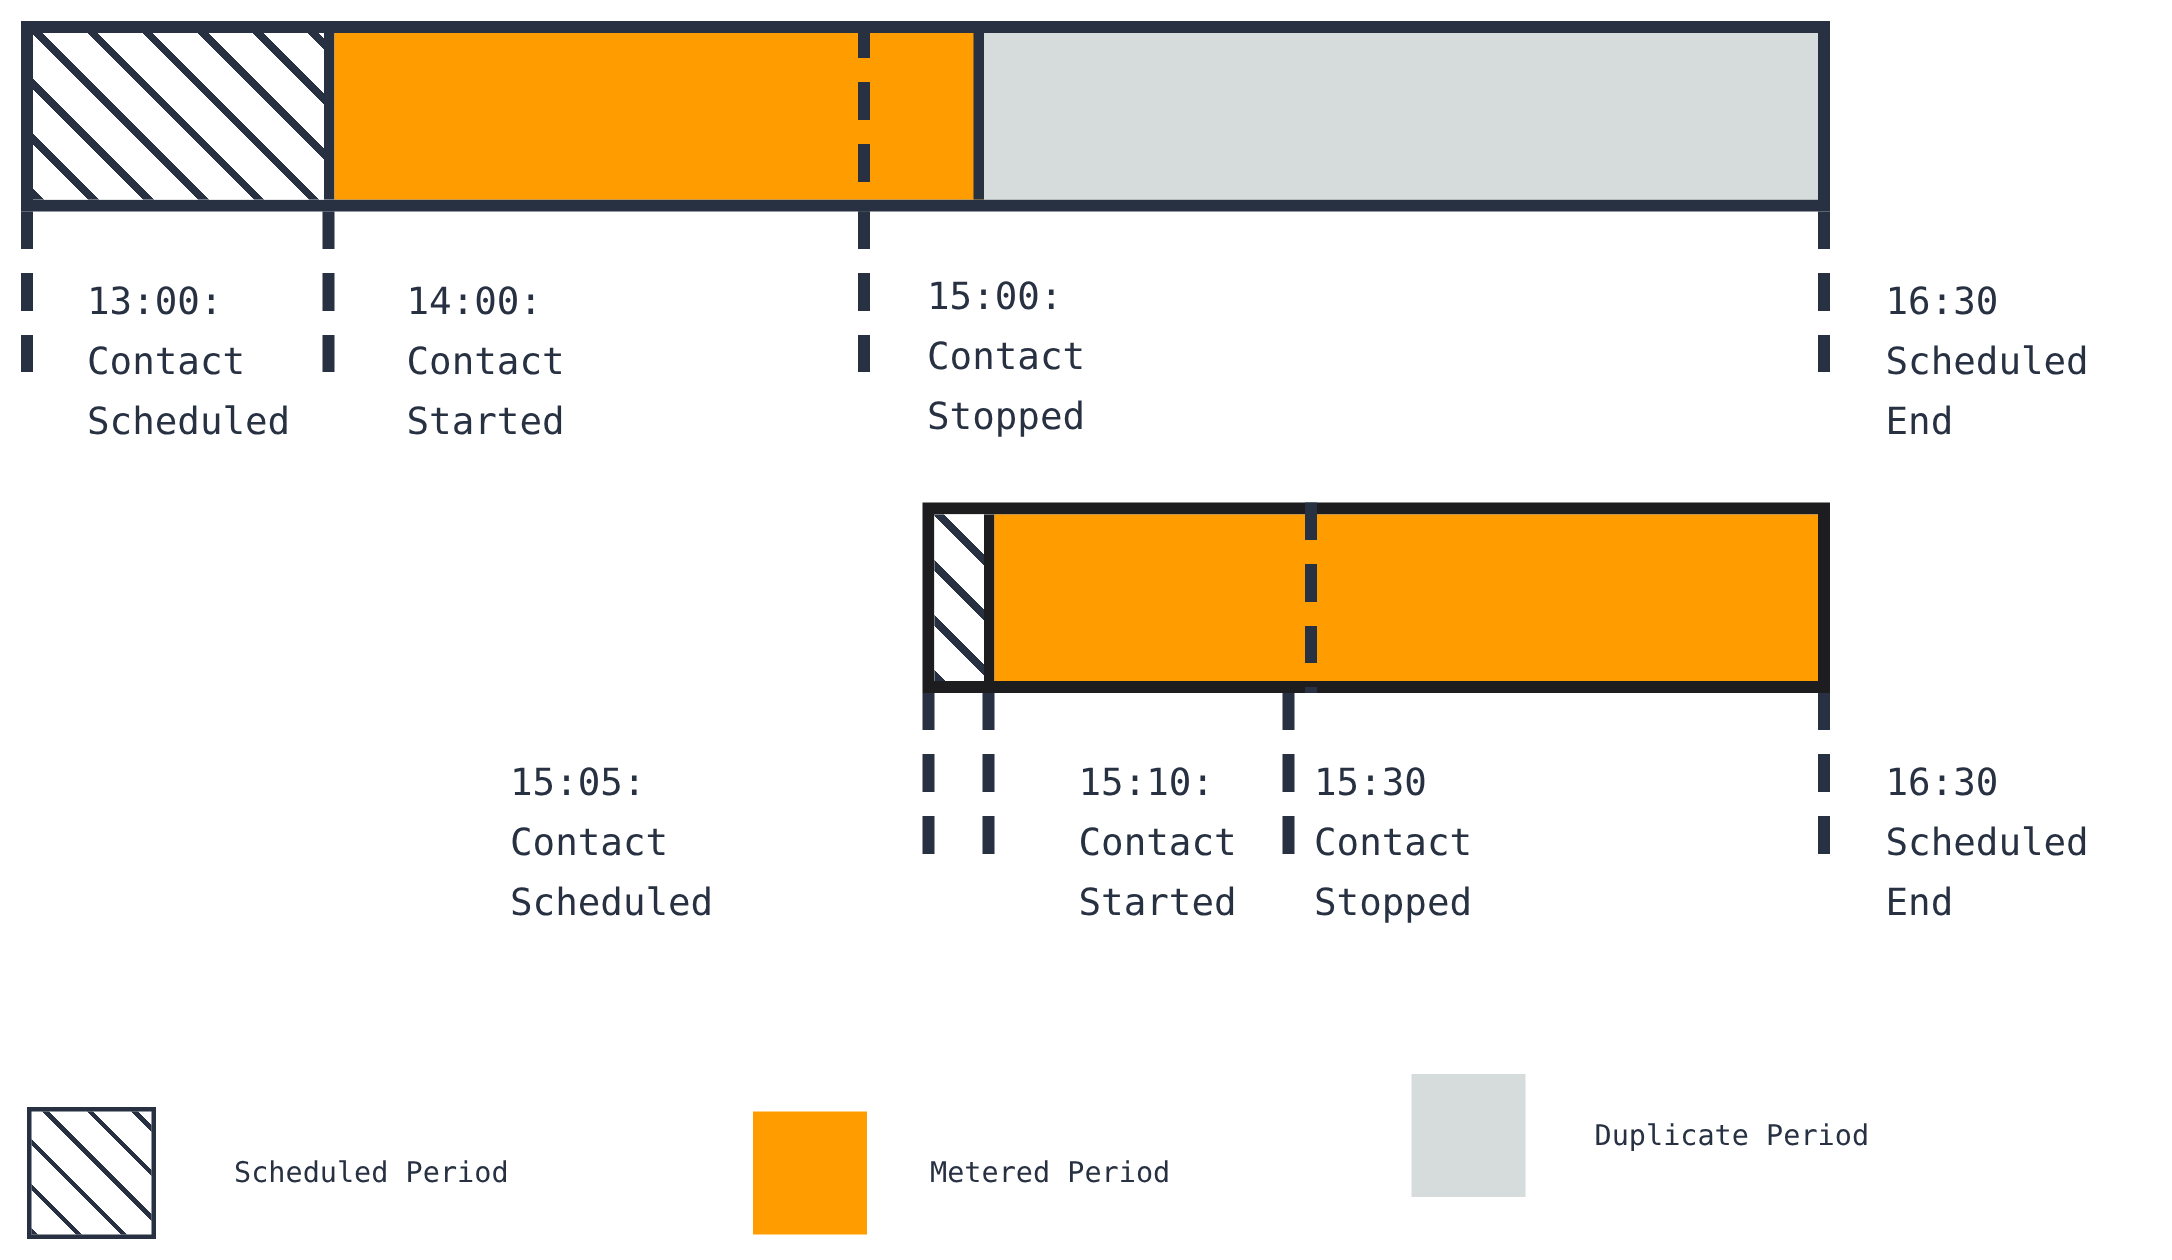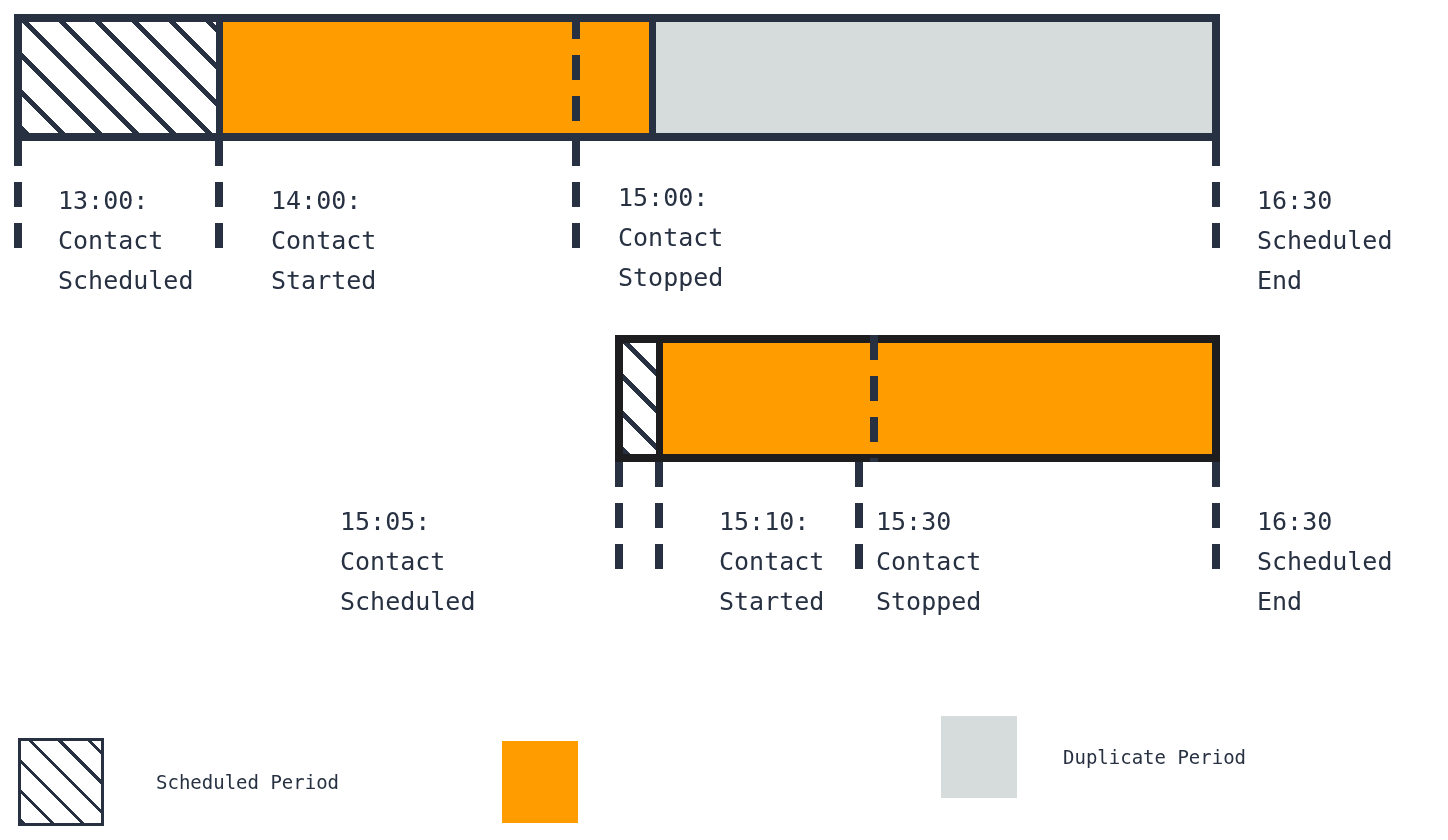--- a/index.html
+++ b/index.html
@@ -173,20 +173,21 @@
 
   <div class="label" style="left:1257px; top:502px; width:220px;"><span>16:30</span><br><span>Scheduled</span><br><span>End</span></div>
 
   <div class="legend-item" style="left:18px; top:738px;">
     <div class="legend-swatch hatch"></div>
     <div class="legend-text" style="margin-left:52px;">Scheduled Period</div>
   </div>
 
   <div class="legend-item" style="left:502px; top:741px;">
     <div class="legend-swatch solid-orange"></div>
+    <div class="legend-text" style="margin-left:42px;">Metered Period</div>
   </div>
 
   <div class="legend-item" style="left:941px; top:716px;">
     <div class="legend-swatch solid-gray"></div>
     <div class="legend-text" style="margin-left:46px;">Duplicate Period</div>
   </div>
 
 </div>
 
 </body></html>

